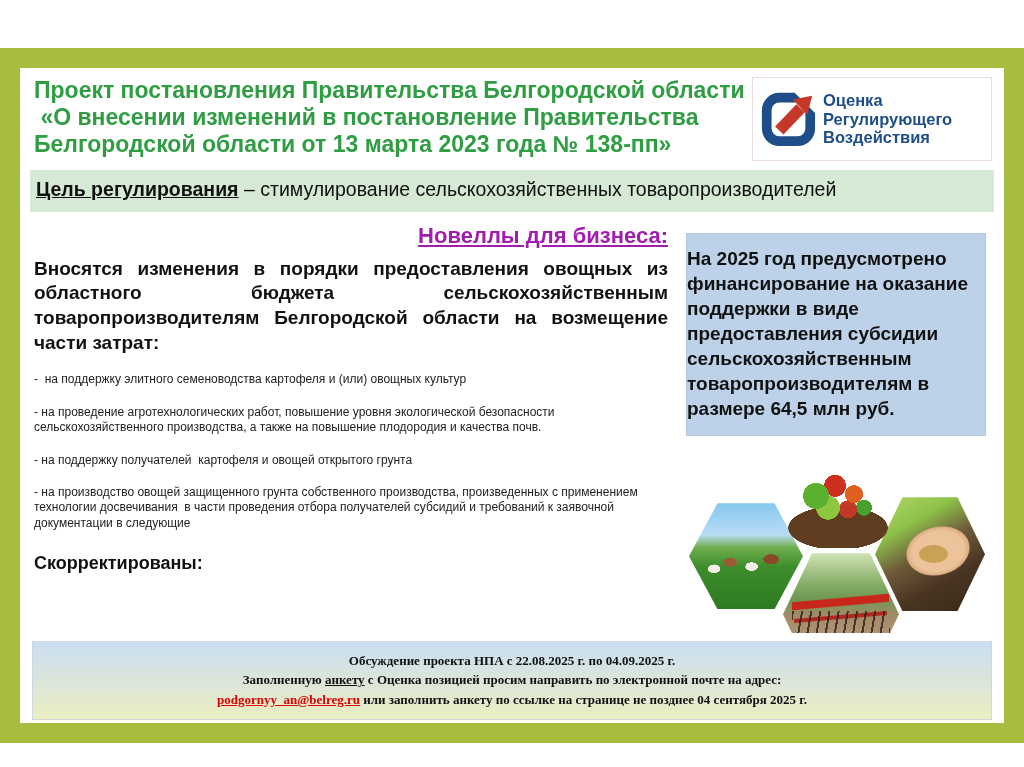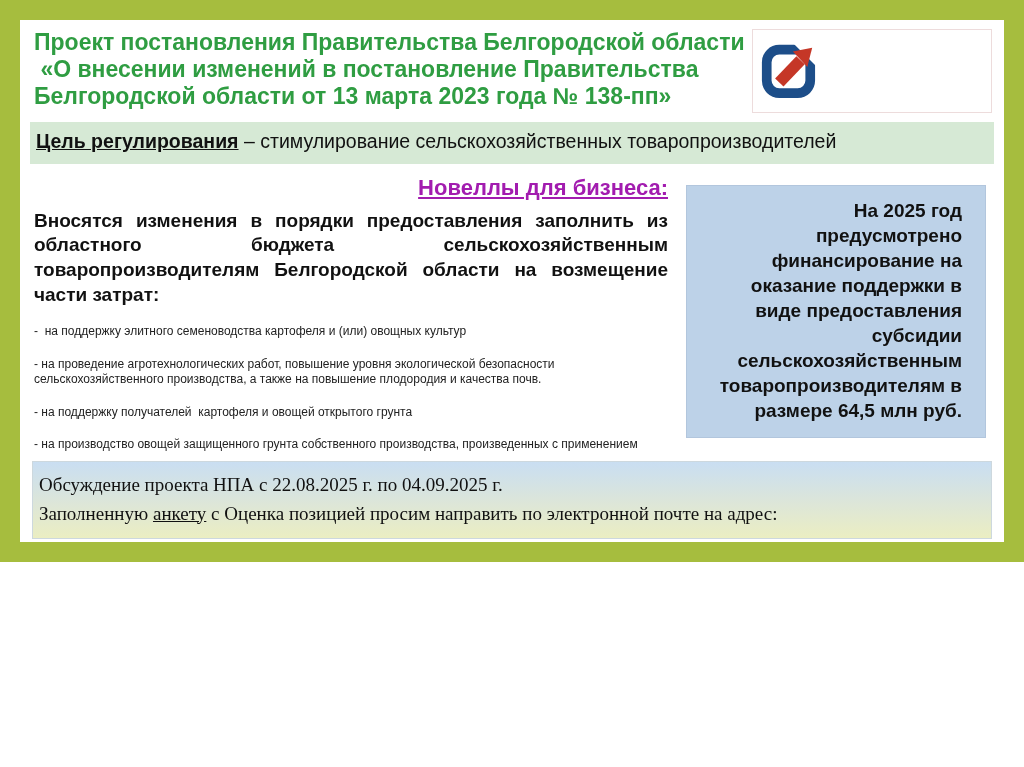--- a/index.html
+++ b/index.html
@@ -2,21 +2,21 @@
 <html style="--border: #a6bd3e; --title_green: #2f9d42; --banner_green_bg: #d6e9d5; --finance_box_bg: #bdd2e8; --email_red: #e00000; --logo_blue: #1d4e89; --logo_arrow_red: #c53727;"><head>
 <meta charset="utf-8">
 <style>
   :root{
     --border:#a6bd3e; --title_green:#2f9d42; --banner_green_bg:#d6e9d5;
     --finance_box_bg:#bdd2e8; --email_red:#e00000; --logo_blue:#1d4e89; --logo_arrow_red:#c53727;
   }
   *{box-sizing:border-box; margin:0; padding:0;}
   html,body{width:1024px;height:767px;}
   body{font-family:"Liberation Sans",sans-serif; background:#fff;}
-  .frame{width:1024px;height:562px;background:var(--border);padding:20px;}
+  .frame{width:1024px;height:695px;background:var(--border);padding:20px;margin-top:48px;}
   .page{width:100%;height:100%;background:#fff;display:flex;flex-direction:column;overflow:hidden;padding:0 10px;}
 
   
   .header{display:flex;justify-content:space-between;align-items:flex-start;padding-top:9px;}
   .title{width:730px;font-weight:bold;font-size:23px;line-height:1.18;color:var(--title_green);padding-left:4px;}
   .title div{white-space:pre-wrap;}
   .logo{width:240px;height:84px;border:1px solid #eddcdc;display:flex;align-items:center;gap:6px;padding:5px 6px;margin-right:2px;flex:none;}
   .logo-text{color:var(--logo_blue);font-weight:bold;font-size:16.5px;line-height:1.12;}
   .logo-icon{flex:none;}
 
@@ -28,21 +28,21 @@
   
   .main{flex:1;display:flex;padding:0 2px;overflow:hidden;}
   .left{width:636px;padding-left:2px;}
   .right{flex:1;padding-left:18px;padding-right:6px;}
 
   .novellas{font-weight:bold;font-size:22px;text-decoration:underline;text-align:right;margin:11px 0 8px;color:#a21caf;}
   .intro{font-weight:bold;font-size:19px;line-height:1.3;text-align:justify;color:#111;}
   .bullet{font-size:12px;line-height:1.28;margin-top:17px;color:#222;white-space:pre-wrap;}
   .corrected{font-weight:bold;font-size:18px;margin-top:22px;color:#111;}
 
-  .finance{background:var(--finance_box_bg);margin-top:21px;padding:12px 23px 14px;text-align:right;font-weight:bold;font-size:19px;line-height:1.32;color:#111;border:1px solid #b2c6dd;}
+  .finance{background:var(--finance_box_bg);margin-top:21px;padding:12px 0 14px;text-align:left;font-weight:bold;font-size:19px;line-height:1.32;color:#111;border:1px solid #b2c6dd;}
 
   
   .hexwrap{position:relative;height:232px;margin-top:26px;}
   .hex{position:absolute;clip-path:polygon(25% 0,75% 0,100% 50%,75% 100%,25% 100%,0 50%);background:#fff;}
   .hex>i{position:absolute;inset:3px;display:block;clip-path:polygon(25% 0,75% 0,100% 50%,75% 100%,25% 100%,0 50%);}
   .hex-cows{left:0;top:38px;width:120px;height:112px;z-index:1;}
   .hex-cows>i{background:
     radial-gradient(ellipse 10px 6px at 36% 56%, #9c5a33 0 70%, transparent 71%),
     radial-gradient(ellipse 9px 6px at 55% 60%, #f3f0e8 0 70%, transparent 71%),
     radial-gradient(ellipse 11px 7px at 72% 53%, #8a4a28 0 70%, transparent 71%),
@@ -63,21 +63,21 @@
   .hex-hand>i::after{content:"";position:absolute;left:40%;top:42%;width:26%;height:16%;border-radius:50%;background:#c9a256;}
   .hex-tractor{left:94px;top:88px;width:122px;height:128px;z-index:2;}
   .hex-tractor>i{background:linear-gradient(to bottom,#cfe3b5 0%,#7fa861 28%,#6f9754 38%,#a58a6a 52%,#c3a784 100%);}
   .hex-tractor>i::before{content:"";position:absolute;left:8%;right:8%;top:37%;height:8px;background:#c8271b;transform:skewY(-5deg);box-shadow:0 15px 0 -2px #b0281e;}
   .hex-tractor>i::after{content:"";position:absolute;left:8%;right:8%;top:47%;height:34%;
     background:repeating-linear-gradient(100deg, rgba(45,32,25,.8) 0 2px, transparent 2px 9px);}
 
   
   .footer{margin:8px 2px 3px;border:1px solid #cdd8de;
     background:linear-gradient(to bottom,#c9def2 0%,#dde6d8 55%,#ebeec2 100%);
-    text-align:left;font-family:"Liberation Serif",serif;font-weight:normal;font-size:19px;line-height:1.5;
+    text-align:center;font-family:"Liberation Serif",serif;font-weight:bold;font-size:13px;line-height:1.5;
     color:#111;padding:9px 6px 10px;flex:none;}
   .footer .link{text-decoration:underline;cursor:pointer;}
   .footer .email{color:var(--email_red);text-decoration:underline;cursor:pointer;}
 </style>
 </head>
 <body>
 
 <div class="frame">
   <div class="page">
 
@@ -89,31 +89,36 @@
       </div>
       <div class="logo">
         <span class="logo-icon">
           <svg width="58" height="58" viewBox="0 0 60 60">
             <rect x="8" y="10" width="45" height="45" rx="13" fill="none" stroke="#1d4e89" stroke-width="10"></rect>
             <polygon points="30,-2 66,-2 66,34" fill="#ffffff"></polygon>
             <line x1="21" y1="44" x2="43" y2="21" stroke="#c53727" stroke-width="12"></line>
             <polygon points="55,8 35,12 50,28" fill="#c53727"></polygon>
           </svg>
         </span>
+        <span class="logo-text">
+          <div>Оценка</div>
+          <div>Регулирующего</div>
+          <div>Воздействия</div>
+        </span>
       </div>
     </div>
 
     <div class="goal">
       <div><span class="lbl">Цель регулирования</span><span> – стимулирование сельскохозяйственных товаропроизводителей</span></div>
     </div>
 
     <div class="main">
       <div class="left">
         <div class="novellas">Новеллы для бизнеса:</div>
-        <div class="intro">Вносятся изменения в порядки предоставления заполнить из областного бюджета сельскохозяйственным товаропроизводителям Белгородской области на возмещение части затрат:</div>
+        <div class="intro">Вносятся изменения в порядки предоставления овощных из областного бюджета сельскохозяйственным товаропроизводителям Белгородской области на возмещение части затрат:</div>
         <div class="bullet">-  на поддержку элитного семеноводства картофеля и (или) овощных культур</div>
         <div class="bullet">- на проведение агротехнологических работ, повышение уровня экологической безопасности сельскохозяйственного производства, а также на повышение плодородия и качества почв.</div>
         <div class="bullet">- на поддержку получателей  картофеля и овощей открытого грунта</div>
         <div class="bullet">- на производство овощей защищенного грунта собственного производства, произведенных с применением технологии досвечивания  в части проведения отбора получателей субсидий и требований к заявочной документации в следующие</div>
         <div class="corrected">Скорректированы:</div>
 
       </div>
 
       <div class="right">
         <div class="finance">На 2025 год предусмотрено финансирование на оказание поддержки в виде предоставления субсидии сельскохозяйственным товаропроизводителям в размере 64,5 млн руб.</div>
@@ -128,16 +133,17 @@
           <div class="hex hex-tractor">
               <i></i>
             </div>
         </div>
       </div>
     </div>
 
     <div class="footer">
       <div>Обсуждение проекта НПА с 22.08.2025 г. по 04.09.2025 г.</div>
       <div><span>Заполненную </span><span class="link">анкету</span><span> с Оценка позицией просим направить по электронной почте на адрес:</span></div>
+      <div><span class="email">podgornyy_an@belreg.ru</span><span> или заполнить анкету по ссылке на странице не позднее 04 сентября 2025 г.</span></div>
     </div>
 
   </div>
 </div>
 
 </body></html>

